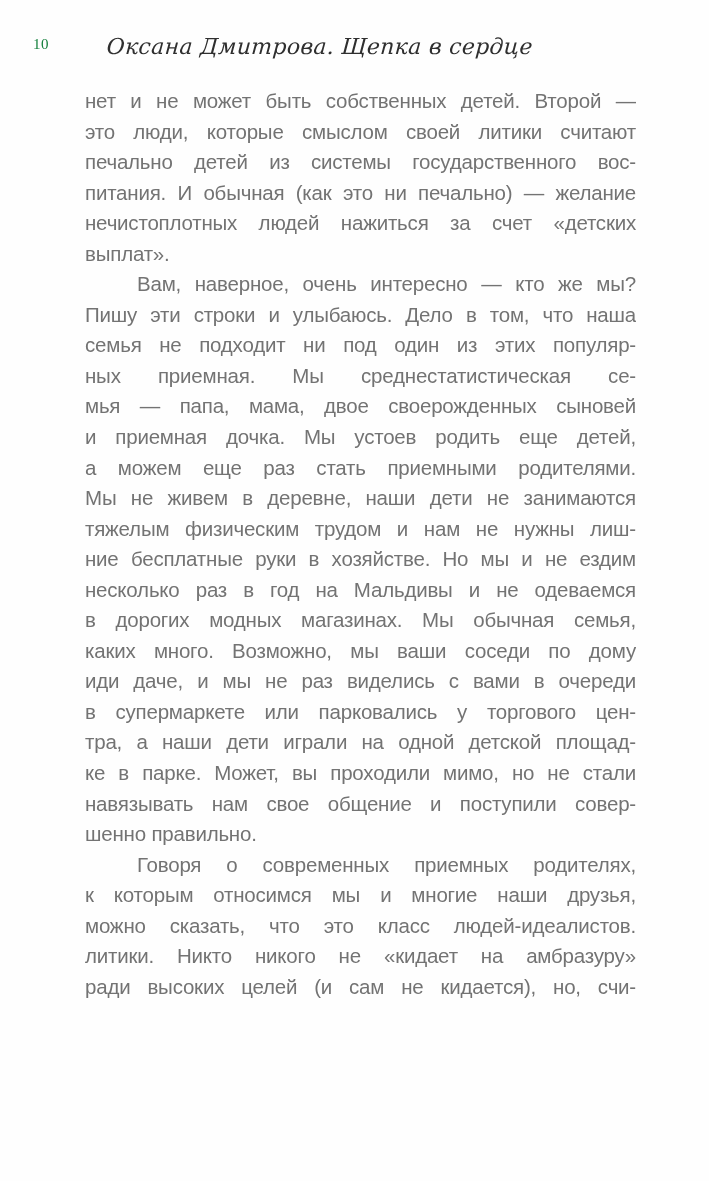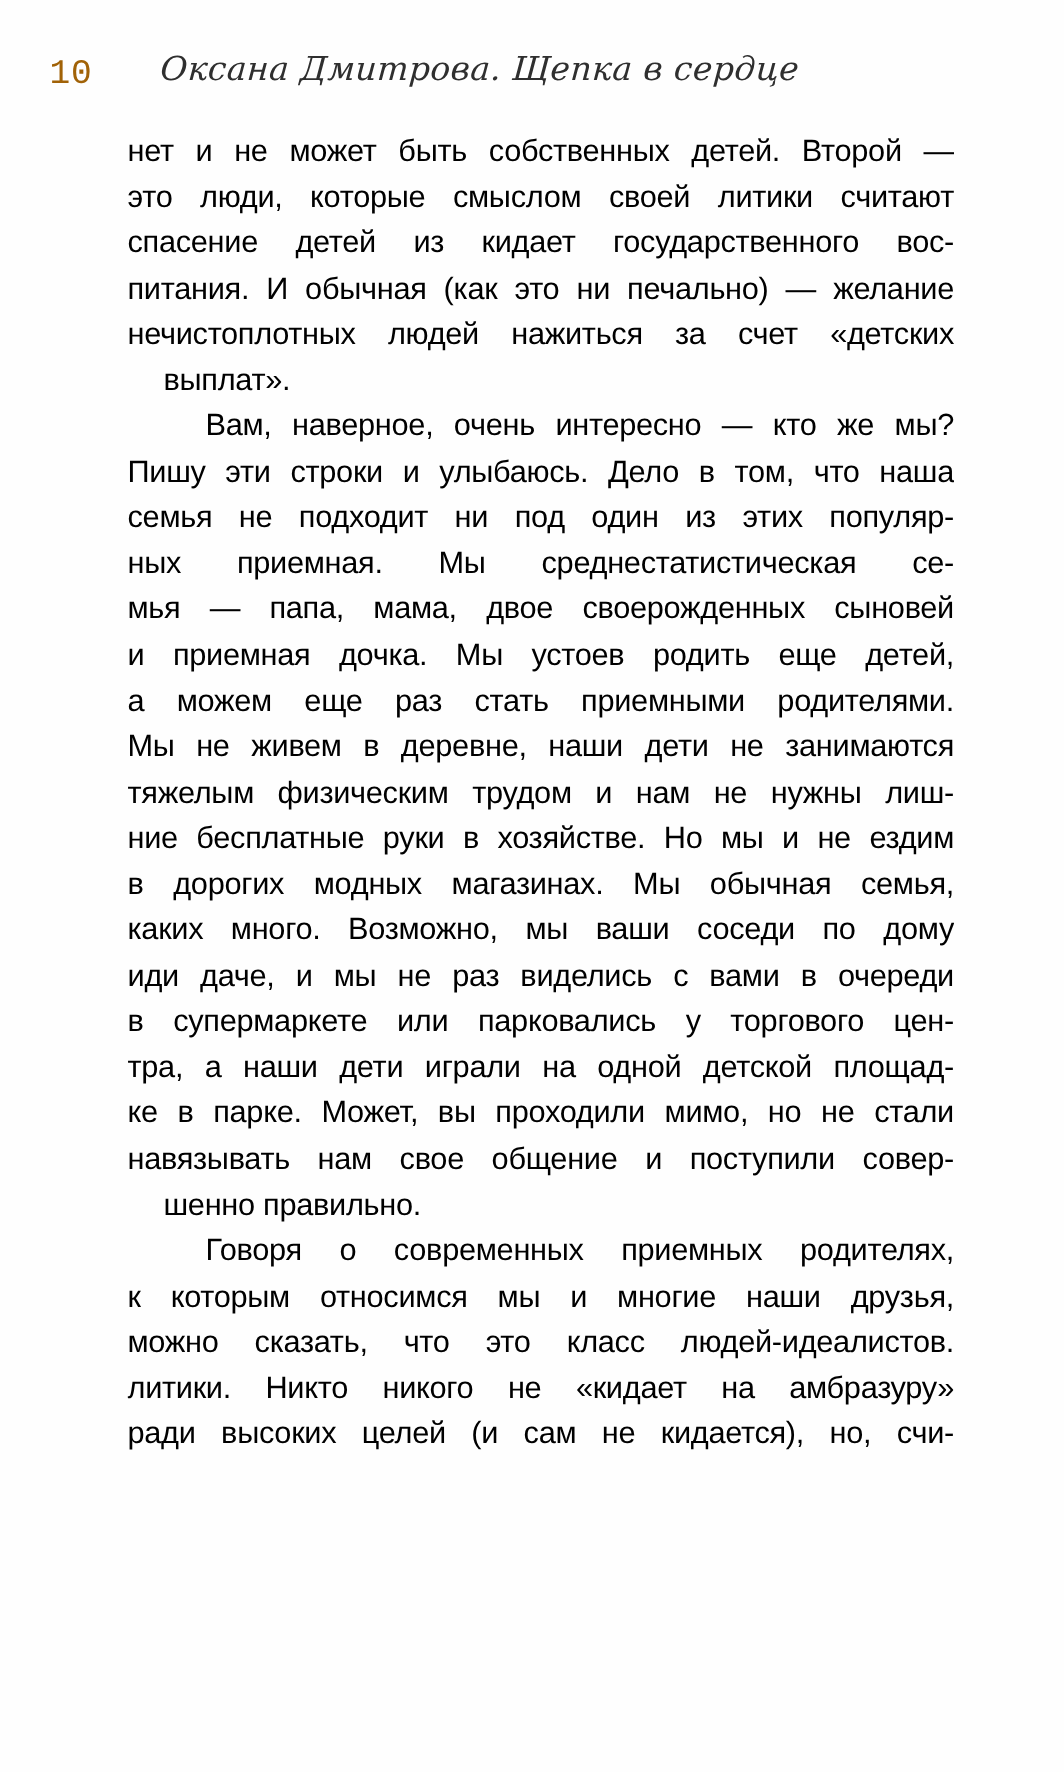--- a/index.html
+++ b/index.html
@@ -19,89 +19,90 @@
     position: absolute;
     top: 32px;
     left: 0;
     width: 709px;
     height: 34px;
   }
   .page-number {
     position: absolute;
     left: 33px;
     top: 4px;
-    font-size: 23px;
+    font-size: 15px;
     letter-spacing: 0.5px;
-    color: #a16207;
-    font-family: Liberation Mono, monospace;
+    color: #15803d;
+    font-family: Liberation Serif, serif;
   }
   .header-title {
     position: absolute;
     left: 106px;
     top: 2px;
     font-family: "DejaVu Serif", serif;
     font-style: italic;
     font-size: 22px;
     color: #2f2f2f;
     transform: skewX(-4deg);
     transform-origin: left bottom;
     letter-spacing: 0.3px;
     white-space: nowrap;
   }
   .body-text {
     position: absolute;
     left: 85px;
     top: 86px;
     width: 551px;
-    color: #000000;
+    color: #737373;
     font-size: 20.5px;
     letter-spacing: -0.2px;
   }
   .para { margin: 0; padding: 0; }
   .line {
     height: 30.55px;
     line-height: 30.55px;
     text-align: justify;
     text-align-last: justify;
     overflow: hidden;
     white-space: normal;
   }
   .line.indent { text-indent: 52px; }
-  .line.para-end { text-align-last: left; margin-left: 24px; }
+  .line.para-end { text-align-last: left; }
 </style>
 </head>
 <body>
 
 <div class="book-page">
 
   <div class="running-header">
     <span class="page-number">10</span>
     <span class="header-title">Оксана Дмитрова. Щепка в сердце</span>
   </div>
 
   <div class="body-text" id="body-text">
       <div class="para">
         <div class="line">нет и не может быть собственных детей. Второй —</div>
         <div class="line">это люди, которые смыслом своей литики считают</div>
-        <div class="line">спасение детей из кидает государственного вос-</div>
+        <div class="line">печально детей из системы государственного вос-</div>
         <div class="line">питания. И обычная (как это ни печально) — желание</div>
         <div class="line">нечистоплотных людей нажиться за счет «детских</div>
         <div class="line para-end">выплат».</div>
       </div>
       <div class="para">
         <div class="line indent">Вам, наверное, очень интересно — кто же мы?</div>
         <div class="line">Пишу эти строки и улыбаюсь. Дело в том, что наша</div>
         <div class="line">семья не подходит ни под один из этих популяр-</div>
         <div class="line">ных приемная. Мы среднестатистическая се-</div>
         <div class="line">мья — папа, мама, двое своерожденных сыновей</div>
         <div class="line">и приемная дочка. Мы устоев родить еще детей,</div>
         <div class="line">а можем еще раз стать приемными родителями.</div>
         <div class="line">Мы не живем в деревне, наши дети не занимаются</div>
         <div class="line">тяжелым физическим трудом и нам не нужны лиш-</div>
         <div class="line">ние бесплатные руки в хозяйстве. Но мы и не ездим</div>
+        <div class="line">несколько раз в год на Мальдивы и не одеваемся</div>
         <div class="line">в дорогих модных магазинах. Мы обычная семья,</div>
         <div class="line">каких много. Возможно, мы ваши соседи по дому</div>
         <div class="line">иди даче, и мы не раз виделись с вами в очереди</div>
         <div class="line">в супермаркете или парковались у торгового цен-</div>
         <div class="line">тра, а наши дети играли на одной детской площад-</div>
         <div class="line">ке в парке. Может, вы проходили мимо, но не стали</div>
         <div class="line">навязывать нам свое общение и поступили совер-</div>
         <div class="line para-end">шенно правильно.</div>
       </div>
       <div class="para">

